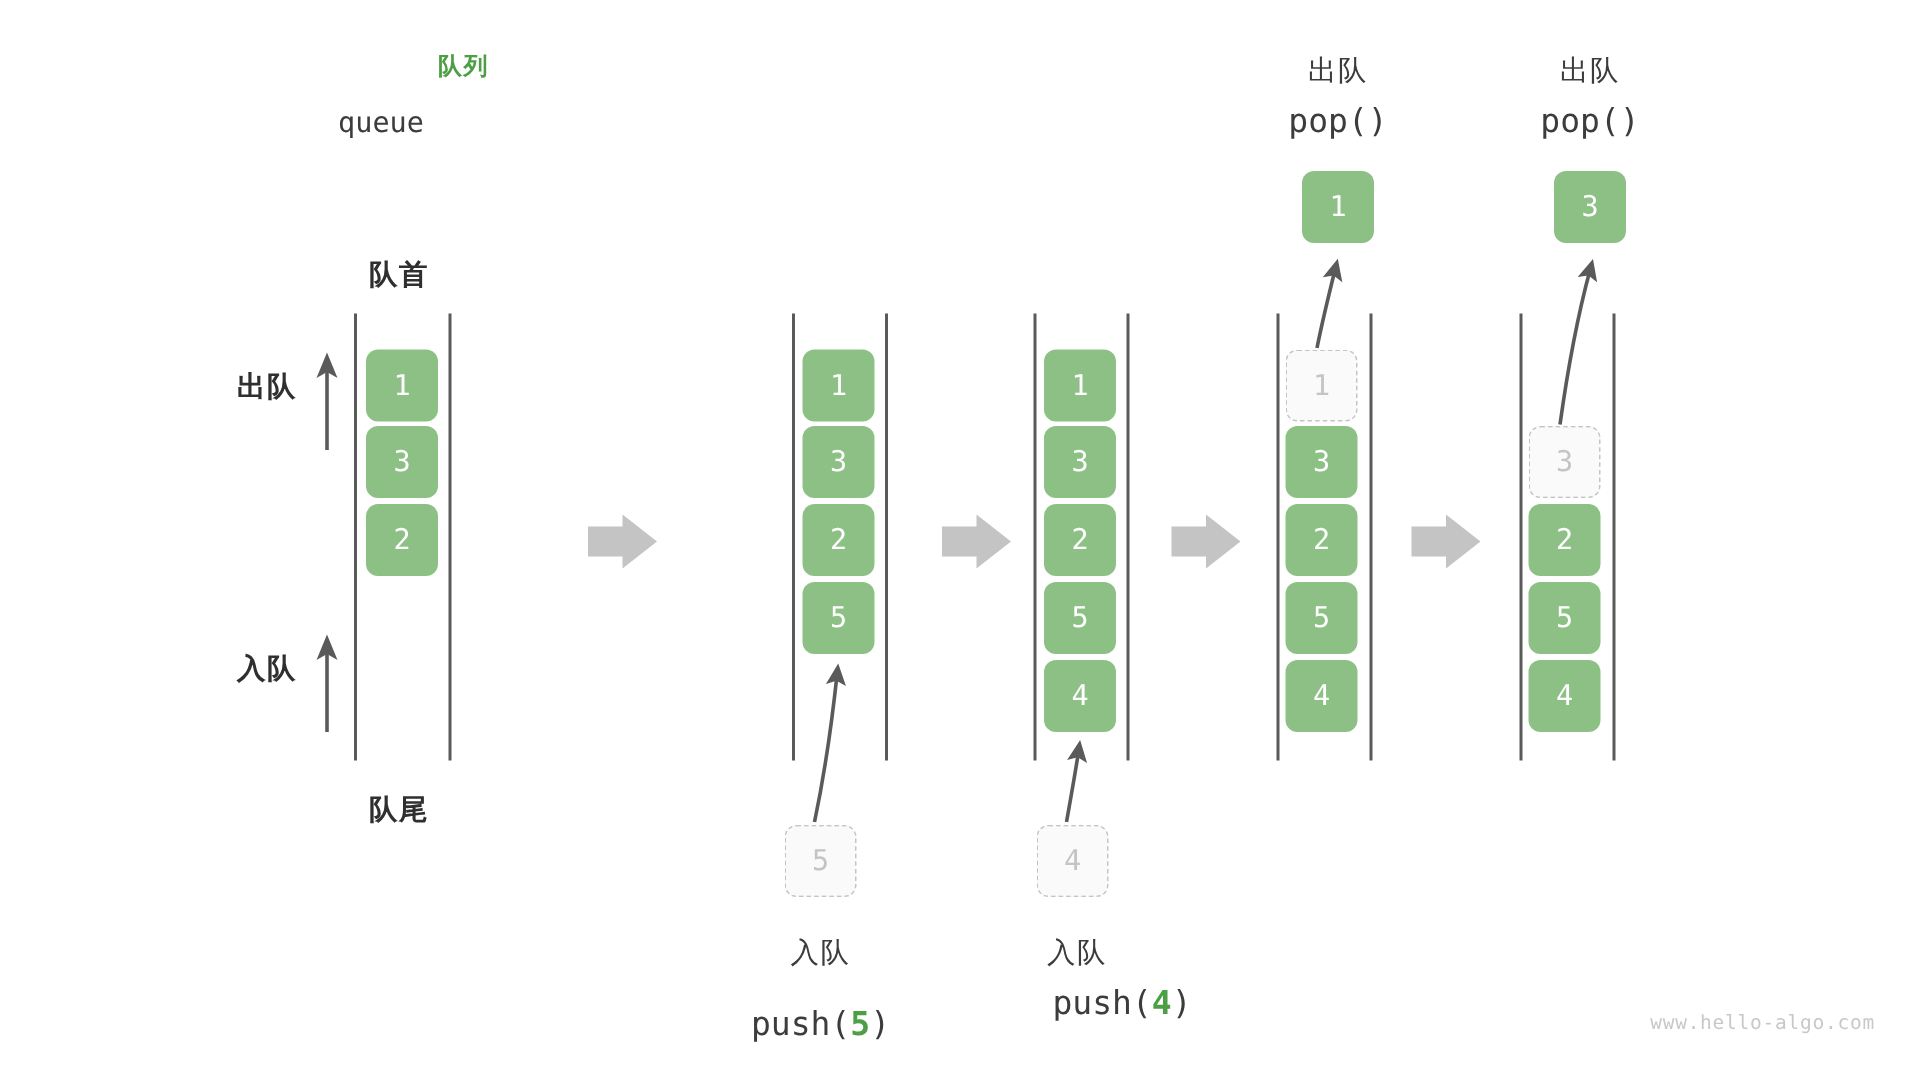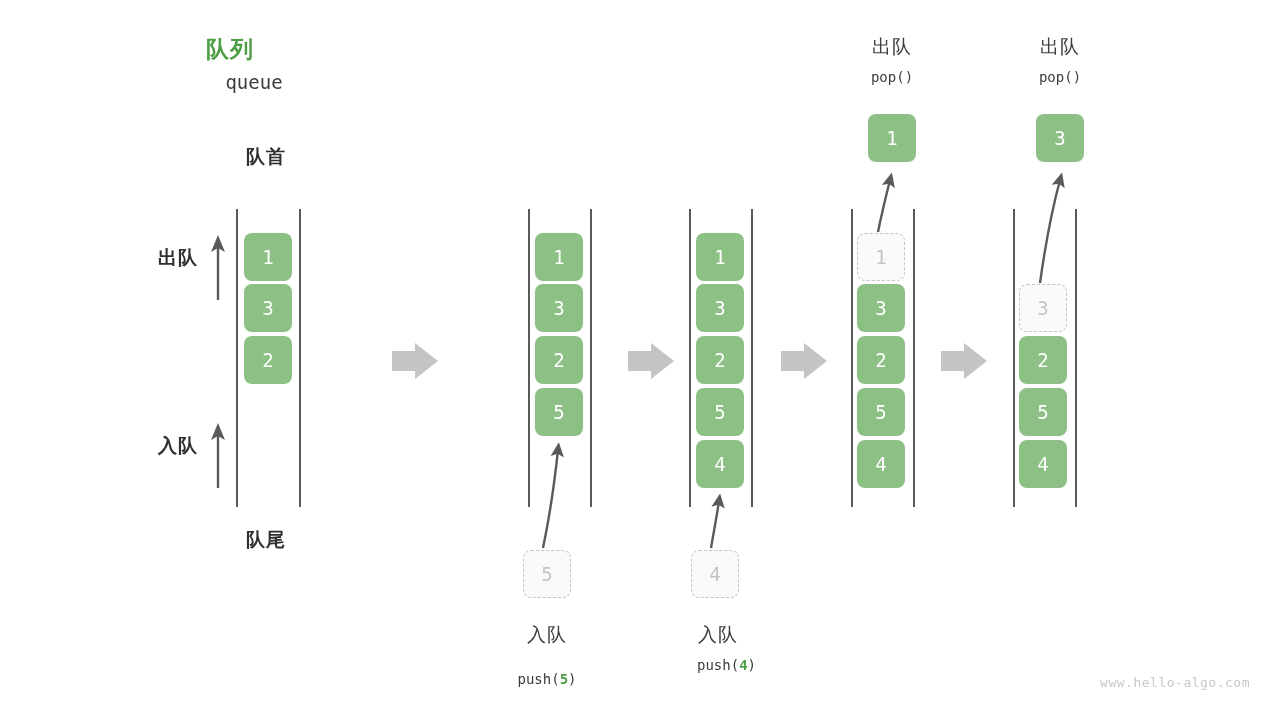--- a/index.html
+++ b/index.html
@@ -18,24 +18,24 @@
   #stage {
     position: absolute;
     left: 0; top: 0;
     width: 1280px;
     height: 720px;
   }
   .abs { position: absolute; }
 
   
   .title-cn {
-    font-size: 23px;
+    font-size: 16px;
     font-weight: bold;
     color: #4d9f45;
-    text-align: left;
+    text-align: right;
     letter-spacing: 1px;
   }
   .title-en {
     font-size: 19px;
     font-family: "DejaVu Sans Mono", "Liberation Mono", monospace;
     color: #3c3c3c;
     text-align: center;
   }
   .head-label {
     font-size: 19px;
@@ -51,21 +51,21 @@
     text-align: right;
     letter-spacing: 1px;
   }
   .op-cn {
     font-size: 19px;
     color: #3c3c3c;
     text-align: center;
     letter-spacing: 1px;
   }
   .op-code {
-    font-size: 14px;
+    font-size: 22px;
     font-family: "DejaVu Sans Mono", "Liberation Mono", monospace;
     color: #3c3c3c;
     text-align: center;
     white-space: pre;
   }
   .op-code .arg { color: #4d9f45; font-weight: bold; }
 
   .watermark {
     font-size: 13px;
     font-family: "DejaVu Sans Mono", "Liberation Mono", monospace;
@@ -111,21 +111,21 @@
     pointer-events: none;
   }
 </style>
 </head>
 <body>
 
 <div id="stage">
 
   <div class="abs title-cn" style="left:206px; top:34px; width:120px;">队列</div>
   <div class="abs title-en" style="left:194px; top:71px; width:120px;">queue</div>
-  <div class="abs head-label" style="left:206px; top:144px; width:120px;">队首</div>
+  <div class="abs head-label" style="left:206px; top:170px; width:120px;">队首</div>
   <div class="abs head-label" style="left:206px; top:527px; width:120px;">队尾</div>
 
   <div class="abs side-label" style="left:88px; top:245px; width:110px;">出队</div>
   <div class="abs side-label" style="left:88px; top:433px; width:110px;">入队</div>
 
   <div class="rail" style="left:236px; top:209px; height:298px;"></div>
   <div class="rail" style="left:299px; top:209px; height:298px;"></div>
 
   <div class="cell" style="left:244px; top:233px;">1</div>
   <div class="cell" style="left:244px; top:284px;">3</div>
@@ -149,21 +149,21 @@
 
   <div class="cell" style="left:696px; top:233px;">1</div>
   <div class="cell" style="left:696px; top:284px;">3</div>
   <div class="cell" style="left:696px; top:336px;">2</div>
   <div class="cell" style="left:696px; top:388px;">5</div>
   <div class="cell" style="left:696px; top:440px;">4</div>
 
   <div class="cell ghost" style="left:691px; top:550px;">4</div>
 
   <div class="abs op-cn" style="left:658px; top:622px; width:120px;">入队</div>
-  <div class="abs op-code" style="left:636px; top:657px; width:120px;text-align:right;"><span>push(</span><span class="arg">4</span><span>)</span></div>
+  <div class="abs op-code" style="left:688px; top:657px; width:120px;"><span>push(</span><span class="arg">4</span><span>)</span></div>
 
   <div class="abs op-cn" style="left:832px; top:34px; width:120px;">出队</div>
   <div class="abs op-code" style="left:832px; top:69px; width:120px;"><span>pop(</span><span class="arg"></span><span>)</span></div>
 
   <div class="cell" style="left:868px; top:114px;">1</div>
 
   <div class="rail" style="left:851px; top:209px; height:298px;"></div>
   <div class="rail" style="left:913px; top:209px; height:298px;"></div>
 
   <div class="cell ghost" style="left:857px; top:233px;">1</div>

